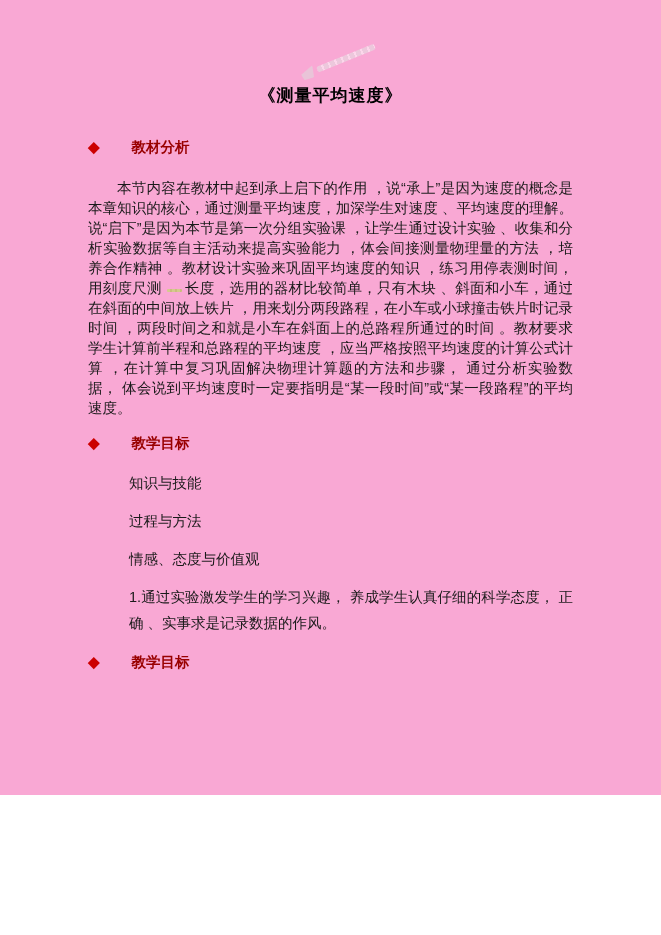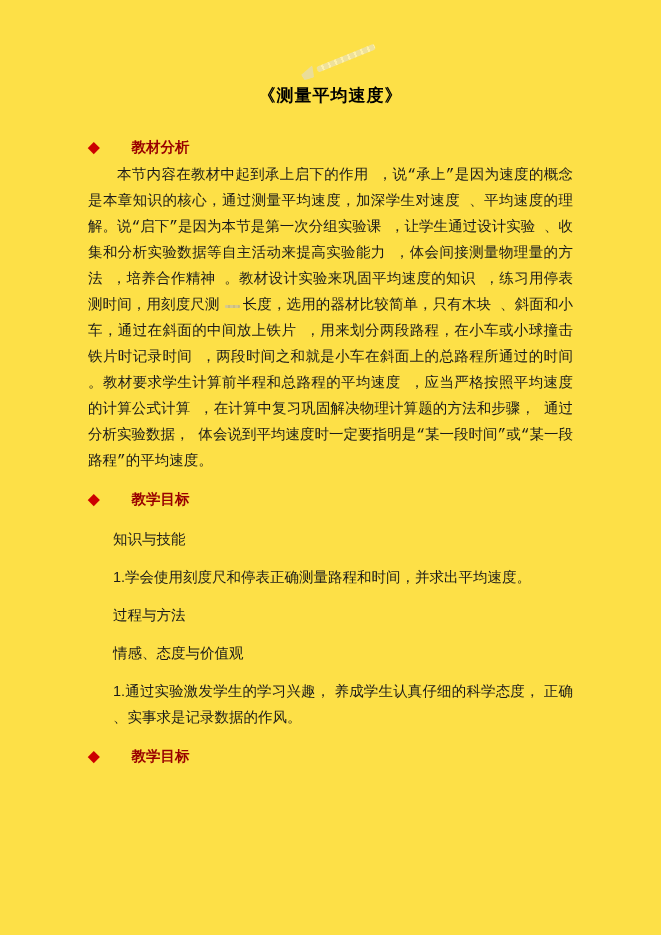--- a/index.html
+++ b/index.html
@@ -1,21 +1,21 @@
 <!DOCTYPE html>
 <html><head>
 <meta charset="utf-8">
 <style>
   * { margin: 0; padding: 0; box-sizing: border-box; }
   html, body { background: #ffffff; }
   .page {
     position: relative;
     width: 661px;
-    height: 935px;
-    background: #fde047;
+    height: 795px;
+    background: #f9a8d4;
     font-family: "Liberation Sans", sans-serif;
     color: #1a1a1a;
     overflow: hidden;
   }
   
   .watermark {
     position: absolute;
     left: 298px;
     top: 46px;
     width: 86px;
@@ -69,44 +69,44 @@
     line-height: 22px;
   }
   .section-heading .heading-text {
     color: #990000;
     padding-left: 18px;
   }
   .h1 { margin-top: 28px; }
   .h2 { margin-top: 14px; }
   .h3 { margin-top: 15px; }
   .body-par {
-    margin-top: 4px;
+    margin-top: 20px;
     font-size: 14.5px;
-    line-height: 26px;
+    line-height: 20px;
     text-align: justify;
     text-indent: 2em;
     color: #1a1a1a;
     word-break: break-all;
-    font-family: Liberation Mono, monospace;
   }
   .squiggle {
     display: inline-block;
     width: 15px;
     height: 3px;
     margin: 0 3px 1px 5px;
     vertical-align: baseline;
     background: repeating-linear-gradient(90deg, #d6c98e 0 3px, #cbbd7e 3px 5px);
     border-radius: 1px;
   }
   .goal-item {
     font-size: 14.5px;
     line-height: 26px;
     color: #1a1a1a;
     text-align: justify;
     word-break: break-all;
+    margin-left: 16px;
   }
   .indented { padding-left: 25px; }
   .gi-first { margin-top: 16px; }
   .gi { margin-top: 12px; }
   .gi-tight { margin-top: 6px; }
 </style>
 </head>
 <body>
 
 <div class="page">
@@ -126,21 +126,20 @@
     </div>
 
     <p class="body-par"><span>本节内容在教材中起到承上启下的作用 ，说“承上”是因为速度的概念是本章知识的核心，通过测量平均速度，加深学生对速度 、平均速度的理解。说“启下”是因为本节是第一次分组实验课 ，让学生通过设计实验 、收集和分析实验数据等自主活动来提高实验能力 ，体会间接测量物理量的方法 ，培养合作精神 。教材设计实验来巩固平均速度的知识 ，练习用停表测时间，用刻度尺测</span><span class="squiggle"></span><span>长度，选用的器材比较简单，只有木块 、斜面和小车，通过在斜面的中间放上铁片 ，用来划分两段路程，在小车或小球撞击铁片时记录时间 ，两段时间之和就是小车在斜面上的总路程所通过的时间 。教材要求学生计算前半程和总路程的平均速度 ，应当严格按照平均速度的计算公式计算 ，在计算中复习巩固解决物理计算题的方法和步骤， 通过分析实验数据， 体会说到平均速度时一定要指明是“某一段时间”或“某一段路程”的平均速度。</span></p>
 
     <div class="section-heading h2">
       <span class="diamond">◆</span>
       <span class="heading-text">教学目标</span>
     </div>
 
     <div class="goal-item indented gi-first">知识与技能</div>
-    <div class="goal-item indented gi">1.学会使用刻度尺和停表正确测量路程和时间，并求出平均速度。</div>
     <div class="goal-item indented gi">过程与方法</div>
     <div class="goal-item indented gi">情感、态度与价值观</div>
     <div class="goal-item indented gi">1.通过实验激发学生的学习兴趣， 养成学生认真仔细的科学态度， 正确 、实事求是记录数据的作风。</div>
 
     <div class="section-heading h3">
       <span class="diamond">◆</span>
       <span class="heading-text">教学目标</span>
     </div>
 
   </div>

